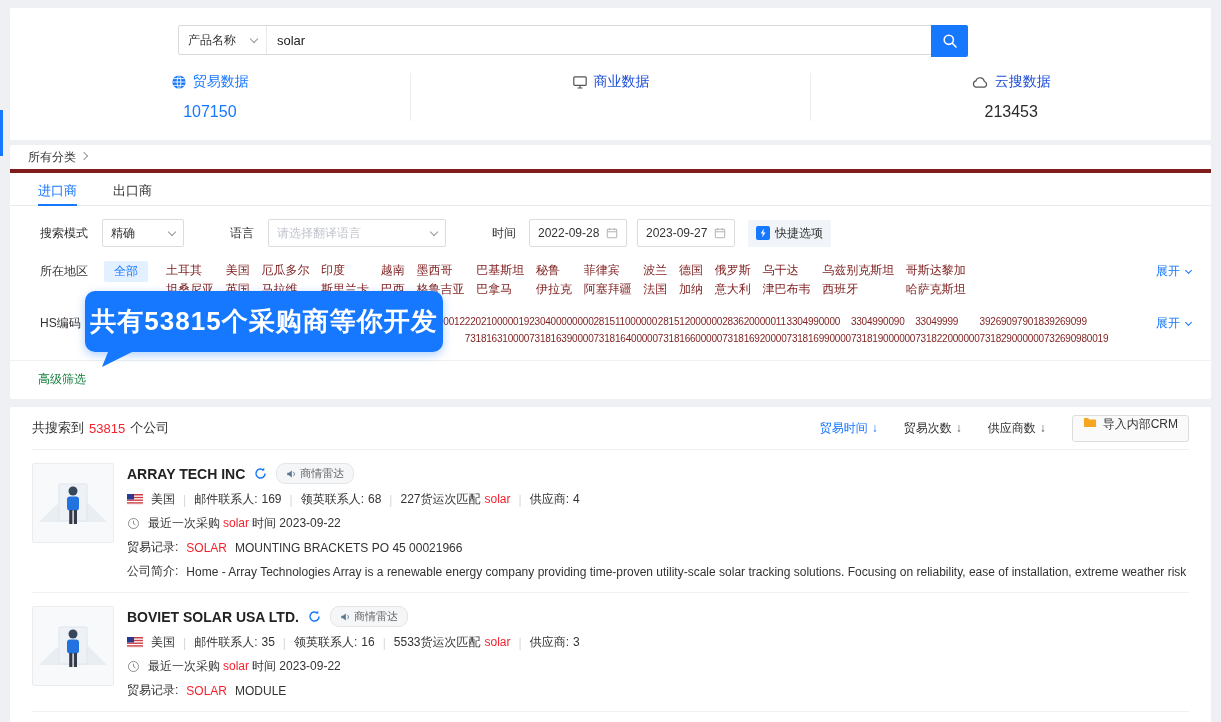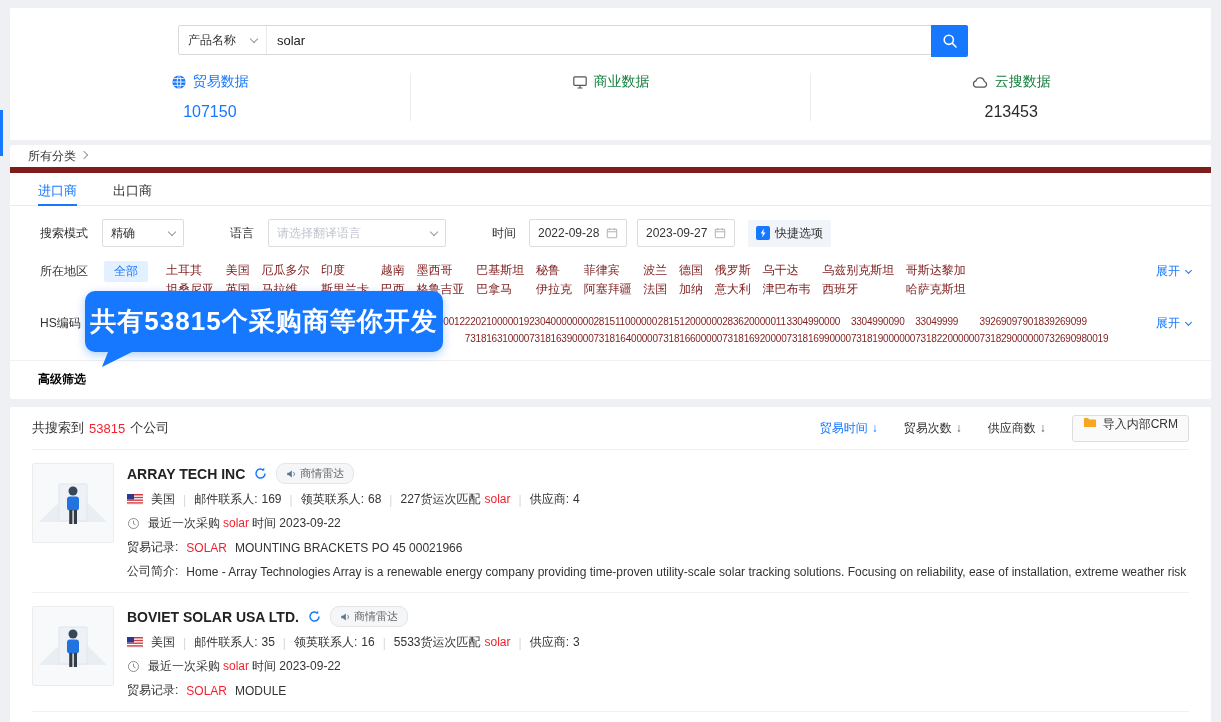--- a/index.html
+++ b/index.html
@@ -15,27 +15,27 @@
 
 
 .header-panel { margin-top:8px; height:132px; padding-top:17px; }
 .search-box { margin-left:168px; width:790px; height:30px; border:1px solid #d9d9d9; border-radius:2px; display:flex; align-items:stretch; background:#fff; }
 .search-cat { width:88px; padding:0 9px; font-size:12px; color:#333; display:flex; align-items:center; justify-content:space-between; border-right:1px solid #e9e9e9; cursor:pointer; }
 .search-input { flex:1; border:none; outline:none; font-size:13px; padding:0 10px; color:#222; background:transparent; }
 .search-btn { width:37px; margin:-1px; height:32px; background:#1677ff; border:none; border-radius:0 2px 2px 0; display:flex; align-items:center; justify-content:center; cursor:pointer; }
 .stats-row { display:flex; margin-top:18px; }
 .stat { flex:1; text-align:center; cursor:pointer; }
 .stat + .stat { border-left:1px solid #ededed; }
-.stat-label { font-size:14px; color:#15803d; display:inline-flex; align-items:center; gap:6px; }
+.stat-label { font-size:14px; color:#1d4ed8; display:inline-flex; align-items:center; gap:6px; }
 .stat-value { font-size:16px; margin-top:9px; color:#2b2b2b; }
 .stat.active .stat-label, .stat.active .stat-value { color:#1677ff; }
 
 
 .filter-panel { margin-top:5px; padding:0 20px 0; }
-.crumb-row { height:28px; display:flex; align-items:center; font-size:12px; color:#333; border-bottom:6px solid #7f1d1d; margin:0 -20px; padding:0 18px; }
+.crumb-row { height:28px; display:flex; align-items:center; font-size:12px; color:#333; border-bottom:4px solid #7f1d1d; margin:0 -20px; padding:0 18px; }
 .tabs-row { height:33px; display:flex; gap:36px; border-bottom:1px solid #ebebeb; margin:0 -20px; padding:0 28px; }
 .tab { font-size:13px; color:#333; padding-top:9px; position:relative; cursor:pointer; }
 .tab.active { color:#1677ff; }
 .tab.active::after { content:""; position:absolute; left:0; right:0; bottom:-1px; height:2px; background:#1677ff; }
 .frow1 { display:flex; align-items:center; margin-top:13px; font-size:12px; padding-left:10px; }
 .flabel { color:#333; }
 .sel { border:1px solid #dcdcdc; border-radius:2px; height:28px; display:flex; align-items:center; justify-content:space-between; padding:0 8px; background:#fff; cursor:pointer; font-size:12px; }
 .sel-mode { width:82px; margin-left:14px; }
 .sel-lang { width:178px; margin-left:14px; }
 .placeholder { color:#c0c4cc; }
@@ -46,21 +46,21 @@
 .frow2 { display:flex; margin-top:14px; font-size:12px; padding-left:10px; align-items:flex-start; }
 .frow2 .flabel { width:64px; padding-top:2px; flex:none; }
 .pill-all { background:#e3f0ff; color:#1677ff; padding:2px 10px; border-radius:2px; margin-right:18px; cursor:pointer; align-self:flex-start; flex:none; }
 .vals { display:grid; grid-template-columns:repeat(15,auto); justify-content:space-between; }
 .vals-regions { width:800px; font-size:12px; }
 .vals-hs { width:742px; font-size:10px; letter-spacing:-0.2px; }
 .fcol { display:flex; flex-direction:column; line-height:19px; white-space:nowrap; color:#7f1d1d; }
 .vals-hs .fcol { line-height:17px; }
 .fcol span { cursor:pointer; }
 .expand { color:#1677ff; margin-left:auto; white-space:nowrap; cursor:pointer; padding-top:2px; flex:none; }
-.adv-row { border-top:1px solid #f0f0f0; margin:13px -20px 0; padding:10px 28px 11px; font-size:12px; color:#000000;font-weight:bold; }
+.adv-row { border-top:1px solid #f0f0f0; margin:13px -20px 0; padding:10px 28px 11px; font-size:12px; color:#15803d; }
 .adv-row span { cursor:pointer; }
 
 
 .chev { display:inline-block; width:6px; height:6px; border-right:1px solid #999; border-bottom:1px solid #999; transform:rotate(45deg); margin-left:6px; margin-bottom:2px; }
 .chev-r { transform:rotate(-45deg); margin-left:5px; }
 .chev-blue { border-color:#1677ff; width:5px; height:5px; }
 
 
 .tooltip { position:absolute; left:75px; top:291px; width:358px; height:61px; background:#1677ff; border-radius:10px; color:#fff; display:flex; align-items:center; justify-content:center; font-size:26px; font-weight:bold; letter-spacing:1px; z-index:20; box-shadow:0 3px 10px rgba(22,119,255,.35); }
 .tooltip-tail { position:absolute; left:17px; bottom:-15px; width:32px; height:16px; background:#1677ff; clip-path:polygon(0 100%,20% 0,100% 0); }

